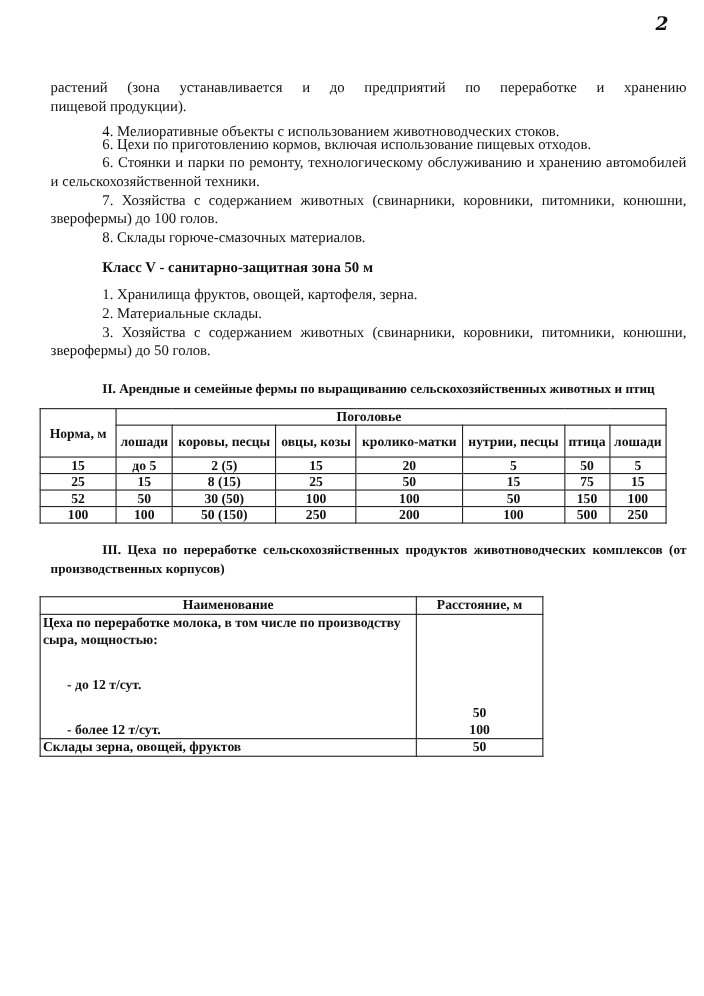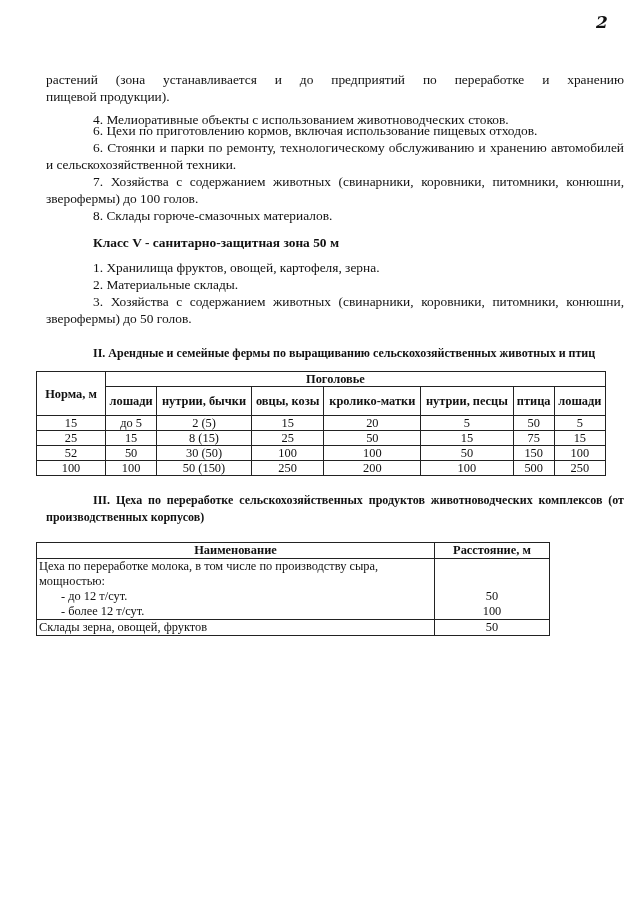--- a/index.html
+++ b/index.html
@@ -10,31 +10,31 @@
   .page-num {
     position: absolute; left: 596px; top: 12px; font-style: italic;
     font-size: 17px; font-weight: bold; font-family: "DejaVu Serif", serif;
   }
   .p { position: absolute; left: 30px; width: 578px; line-height: 17px; margin: 16px; }
   .just { text-align: justify; text-align-last: justify; }
   .indent { text-indent: 47px; }
   .b { font-weight: bold; }
 
   table { border-collapse: collapse; position: absolute; }
-  td, th { border: 1px solid #222; padding: 0 2px; font-weight: normal; }
+  td, th { border: 1px solid #222; padding: 0 2px; font-weight: bold; }
 
   #t1 { left: 36px; top: 371px; width: 570px; font-size: 12.4px; }
   #t1 th { font-weight: bold; text-align: center; line-height: 14px; }
   #t1 td { text-align: center; line-height: 14px; height: 14px; }
 
-  #t2 { left: 36px; top: 542px; width: 514px; font-size: 12.4px; }
+  #t2 { left: 36px; top: 542px; width: 458px; font-size: 12.4px; }
   #t2 th { font-weight: bold; text-align: center; line-height: 15px; }
   #t2 td { line-height: 15px; vertical-align: bottom; }
   #t2 td.val { text-align: center; }
-  .sub { padding-left: 22px; display: block; }
+  .sub { padding-left: 22px; display: block; margin-top: 26px; }
 </style>
 </head>
 <body>
 
 <div class="page-num">2</div>
 
 <p class="p just" style="top:55px">растений (зона устанавливается и до предприятий по переработке и хранению</p>
 <p class="p" style="top:72px">пищевой продукции).</p>
 <p class="p indent" style="top:95px">4. Мелиоративные объекты с использованием животноводческих стоков.</p>
 <p class="p indent" style="top:106px">6. Цехи по приготовлению кормов, включая использование пищевых отходов.</p>
@@ -50,21 +50,21 @@
 <p class="p indent b" style="top:329px; text-align:justify; font-size:12px">II. Арендные и семейные фермы по выращиванию сельскохозяйственных животных и птиц</p>
 
 <table id="t1">
   <tbody>
       <tr>
     <th rowspan="2" style="width:64px">Норма, м</th>
     <th colspan="7" style="text-align:left; padding-left:200px">Поголовье</th>
   </tr>
   <tr>
     <th style="height:28px">лошади</th>
-    <th>нутрии, бычки</th>
+    <th>коровы, песцы</th>
     <th>овцы, козы</th>
     <th>кролико-матки</th>
     <th>нутрии, песцы</th>
     <th>птица</th>
     <th>лошади</th>
   </tr>
   <tr>
     <td>15</td>
     <td>до 5</td>
     <td>2 (5)</td>

